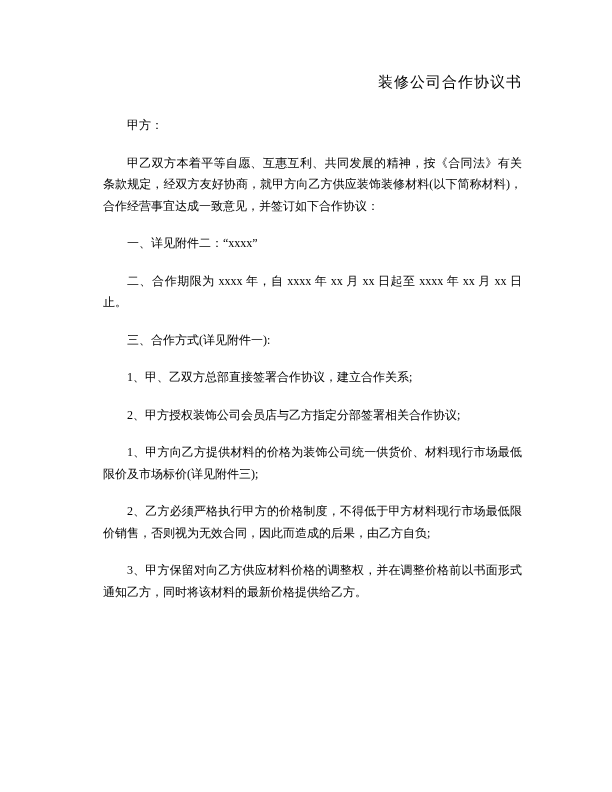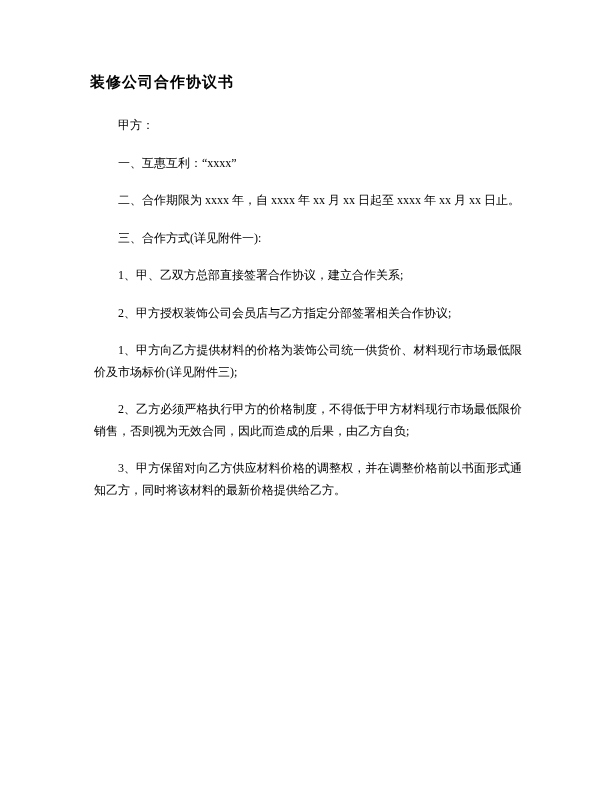--- a/index.html
+++ b/index.html
@@ -14,43 +14,44 @@
     box-sizing: border-box;
     margin: 0 auto;
     background: #ffffff;
     color: #000000;
     padding: 71px 90px 0 90px;
     font-family: "Liberation Serif", "DejaVu Serif", serif;
     overflow: hidden;
   }
   .doc-title {
     font-size: 15px;
-    font-weight: bold;
-    text-align: left;
+    font-weight: normal;
+    text-align: right;
     line-height: 22px;
     margin: 0 0 22px 0;
     letter-spacing: 1px;
   }
   p.para {
     font-size: 12px;
     line-height: 21.5px;
-    margin: 0 0 16px 4px;
+    margin: 0 0 16px 13px;
     text-indent: 2em;
     text-align: justify;
     word-break: break-all;
   }
 </style>
 </head>
 <body>
 
 <div class="page">
   <h1 class="doc-title">装修公司合作协议书</h1>
 
   <p class="para">甲方：</p>
-  <p class="para">一、互惠互利：“xxxx”</p>
+  <p class="para">甲乙双方本着平等自愿、互惠互利、共同发展的精神，按《合同法》有关条款规定，经双方友好协商，就甲方向乙方供应装饰装修材料(以下简称材料)，合作经营事宜达成一致意见，并签订如下合作协议：</p>
+  <p class="para">一、详见附件二：“xxxx”</p>
   <p class="para">二、合作期限为 xxxx 年，自 xxxx 年 xx 月 xx 日起至 xxxx 年 xx 月 xx 日止。</p>
   <p class="para">三、合作方式(详见附件一):</p>
   <p class="para">1、甲、乙双方总部直接签署合作协议，建立合作关系;</p>
   <p class="para">2、甲方授权装饰公司会员店与乙方指定分部签署相关合作协议;</p>
   <p class="para">1、甲方向乙方提供材料的价格为装饰公司统一供货价、材料现行市场最低限价及市场标价(详见附件三);</p>
   <p class="para">2、乙方必须严格执行甲方的价格制度，不得低于甲方材料现行市场最低限价销售，否则视为无效合同，因此而造成的后果，由乙方自负;</p>
   <p class="para">3、甲方保留对向乙方供应材料价格的调整权，并在调整价格前以书面形式通知乙方，同时将该材料的最新价格提供给乙方。</p>
 </div>
 
 </body></html>

